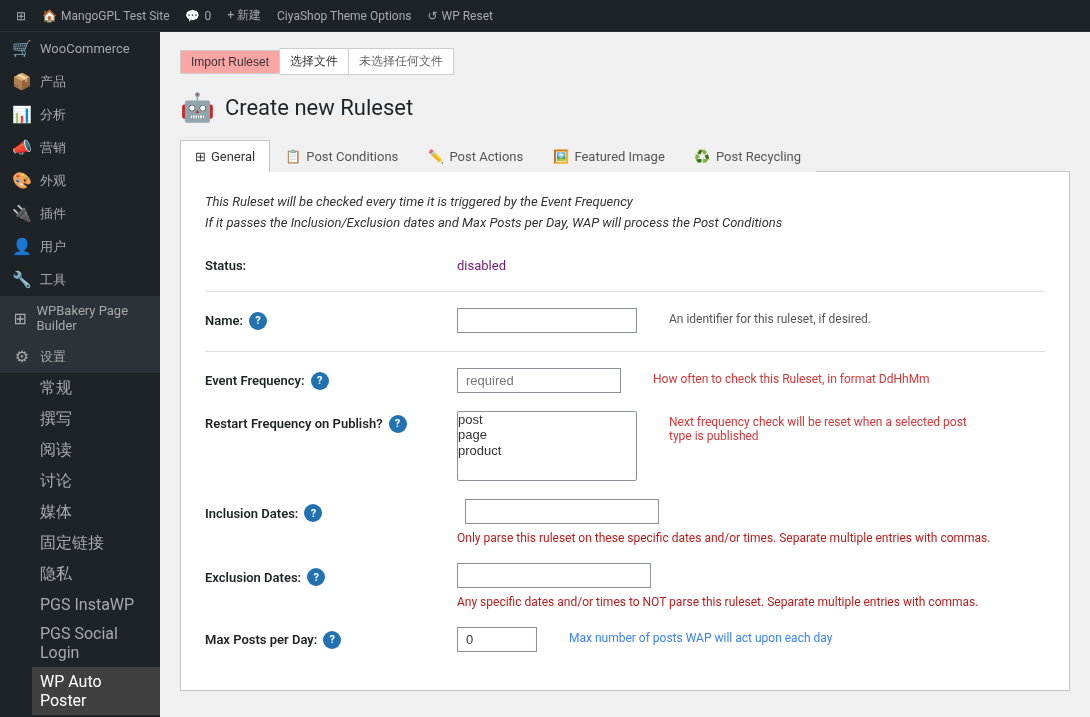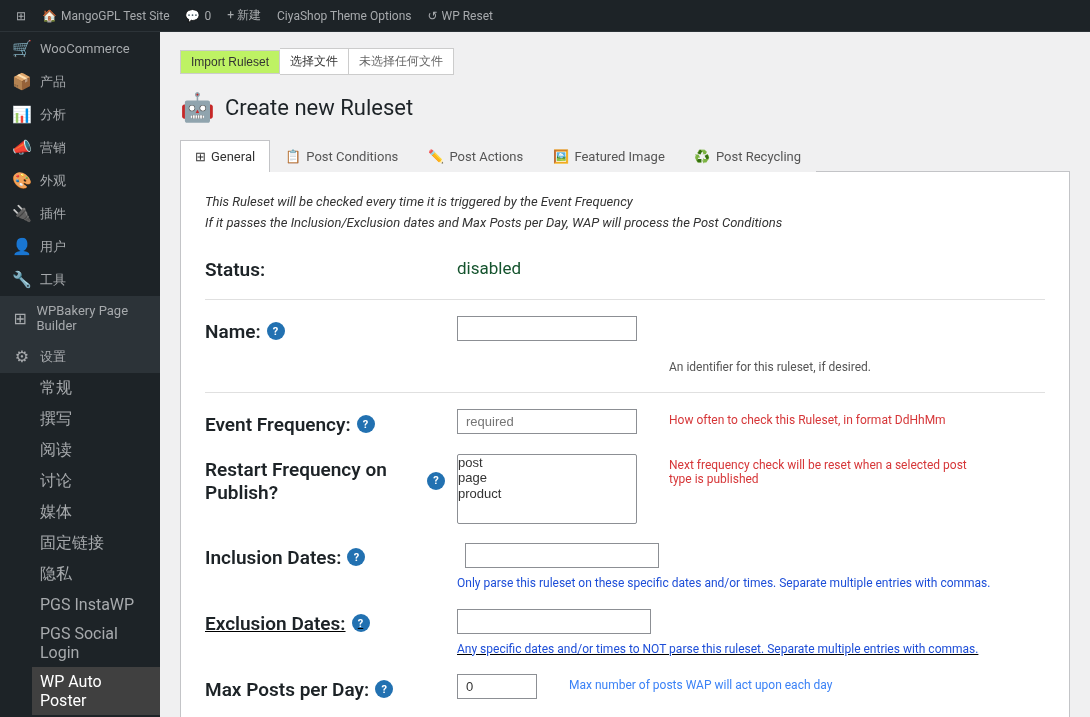--- a/index.html
+++ b/index.html
@@ -41,21 +41,21 @@
       padding: 16px 20px;
       background: #f0f0f1;
     }
 
     
     .import-bar {
       display: flex; align-items: center; gap: 0;
       margin-bottom: 16px;
     }
     .import-btn {
-      background: #bef264; border: 1px solid #ccc; padding: 4px 10px;
+      background: #fca5a5; border: 1px solid #ccc; padding: 4px 10px;
       font-size: 12px; cursor: pointer; color: #333;
     }
     .file-input-label {
       background: #fff; border: 1px solid #ccc; border-left: none;
       padding: 4px 10px; font-size: 12px; cursor: pointer; color: #333;
     }
     .file-name {
       background: #fff; border: 1px solid #ccc; border-left: none;
       padding: 4px 10px; font-size: 12px; color: #666;
     }
@@ -96,49 +96,49 @@
     
     .form-divider { border: none; border-top: 1px solid #e0e0e0; margin: 10px 0 16px; }
     .form-row {
       display: flex; align-items: flex-start; gap: 12px;
       margin-bottom: 18px;
     }
     .form-label-col {
       width: 240px; flex-shrink: 0;
       display: flex; align-items: center; gap: 6px; padding-top: 4px;
     }
-    .form-label { font-weight: 600; color: #1d2327; font-size: 19px; }
+    .form-label { font-weight: 600; color: #1d2327; font-size: 13px; }
     .help-icon {
       width: 18px; height: 18px; background: #2271b1; color: #fff;
       border-radius: 50%; display: flex; align-items: center; justify-content: center;
       font-size: 11px; font-weight: 700; cursor: pointer; flex-shrink: 0;
     }
     .form-input-col { flex: 1; display: flex; flex-direction: column; gap: 4px; }
-    .form-value { color: #14532d; font-size: 17px; padding-top: 4px; }
+    .form-value { color: #701a75; font-size: 13px; padding-top: 4px; }
     .form-input {
       border: 1px solid #8c8f94; padding: 4px 8px; font-size: 13px;
       width: 180px; background: #fff; color: #333;
     }
     .form-hint-side {
       color: #d63638; font-size: 12px; margin-left: 16px; padding-top: 4px;
       flex-shrink: 0; max-width: 300px;
     }
     .form-multiselect {
       border: 1px solid #8c8f94; font-size: 13px;
       background: #fff; color: #333; width: 180px; height: 70px;
     }
 
     
     .form-number {
       border: 1px solid #8c8f94; padding: 4px 8px; font-size: 13px;
       width: 80px; background: #fff; color: #333;
     }
 
     
-    .input-hint { font-size: 12px; color: #1d4ed8; margin-top: 18px; }
+    .input-hint { font-size: 12px; color: #b91c1c; margin-top: 18px; }
 
     
     .wp-admin-bar {
       background: #1d2327; height: 32px; display: flex; align-items: center;
       padding: 0 8px; gap: 0; color: #a7aaad; font-size: 12px; flex-shrink: 0;
       border-bottom: 1px solid #2c3338;
     }
     .wp-bar-item {
       display: flex; align-items: center; gap: 4px;
       padding: 0 8px; height: 32px; cursor: pointer; color: #a7aaad;
@@ -317,33 +317,33 @@
 
           <hr class="form-divider">
 
           <div class="form-row">
             <div class="form-label-col">
               <span class="form-label">Name:</span>
               <div class="help-icon">?</div>
             </div>
             <div class="form-input-col" style="flex-direction:row; align-items:flex-start; gap:16px;">
               <input type="text" class="form-input" style="width: 180px;">
-              <span class="form-hint-side" style="color:#555;margin-top:40px;">An identifier for this ruleset, if desired.</span>
+              <span class="form-hint-side" style="color:#555;">An identifier for this ruleset, if desired.</span>
             </div>
           </div>
 
           <hr class="form-divider">
 
           <div class="form-row">
             <div class="form-label-col">
               <span class="form-label">Event Frequency:</span>
               <div class="help-icon">?</div>
             </div>
             <div class="form-input-col" style="flex-direction:row; align-items:flex-start; gap:16px;">
-              <input type="text" class="form-input" style="width: 180px;" placeholder="required">
+              <input type="text" class="form-input" style="width: 164px;" placeholder="required">
               <span class="form-hint-side" style="color:#d63638;">How often to check this Ruleset, in format DdHhMm</span>
             </div>
           </div>
 
           <div class="form-row">
             <div class="form-label-col">
               <span class="form-label">Restart Frequency on Publish?</span>
               <div class="help-icon">?</div>
             </div>
             <div class="form-input-col" style="flex-direction:row; align-items:flex-start; gap:16px;">
@@ -362,21 +362,21 @@
                 <span class="form-label">Inclusion Dates:</span>
                 <div class="help-icon">?</div>
               </div>
               <input type="text" class="form-input" style="flex: 1 1 0%; max-width: 600px; width: auto;">
             </div>
             <div style="padding-left:252px;">
               <span class="input-hint">Only parse this ruleset on these specific dates and/or times. Separate multiple entries with commas.</span>
             </div>
           </div>
 
-          <div class="form-row" style="flex-direction:column; gap:6px;text-decoration:underline;">
+          <div class="form-row" style="flex-direction:column; gap:6px;">
             <div style="display:flex; align-items:center; gap:12px;">
               <div class="form-label-col">
                 <span class="form-label">Exclusion Dates:</span>
                 <div class="help-icon">?</div>
               </div>
               <input type="text" class="form-input" style="flex: 1 1 0%; max-width: 600px; width: auto;">
             </div>
             <div style="padding-left:252px;">
               <span class="input-hint">Any specific dates and/or times to NOT parse this ruleset. Separate multiple entries with commas.</span>
             </div>

